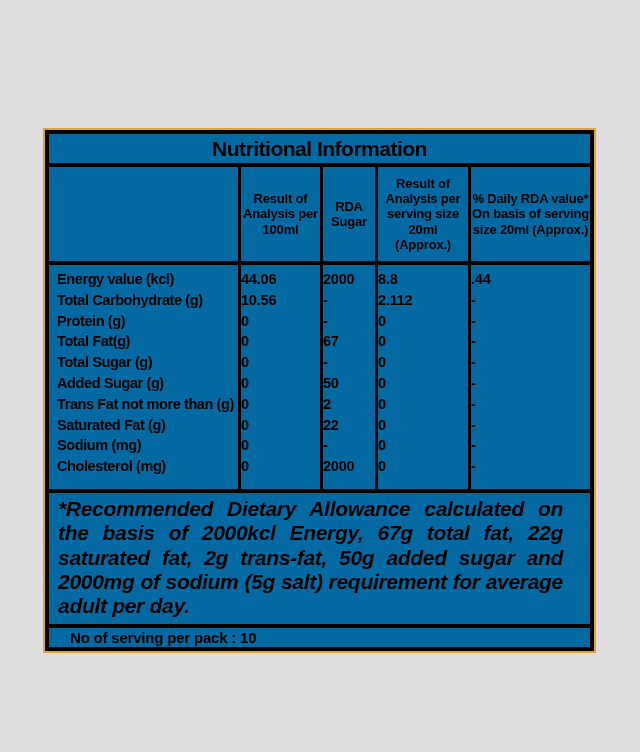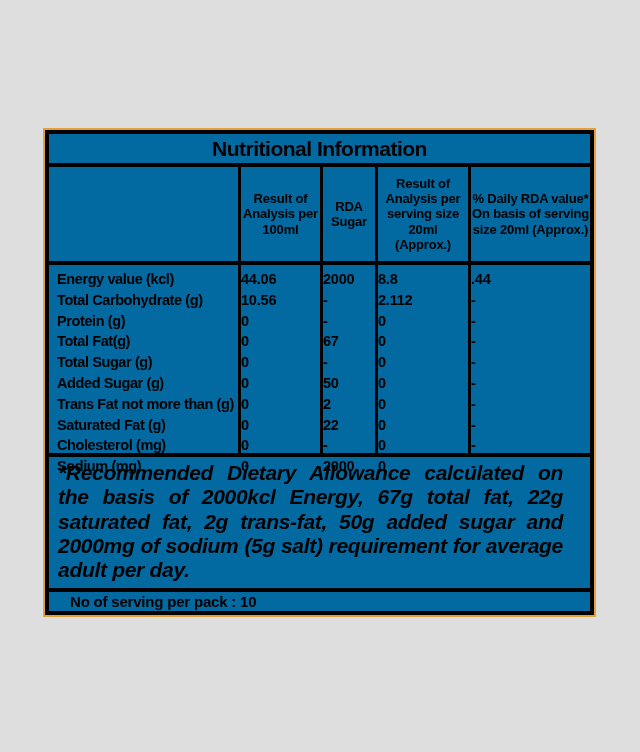--- a/index.html
+++ b/index.html
@@ -41,21 +41,21 @@
   }
   .hdr .cell {
     display: flex; align-items: center; justify-content: center;
     text-align: center;
     font-size: 13px;
     line-height: 1.18;
     padding: 2px 1px;
   }
   .body {
     display: flex;
-    height: 188px;
+    height: 224px;
   }
   .col { padding-top: 4px; }
   .c1 { width: 192px; border-right: 3px solid #000; }
   .c2 { width: 82px;  border-right: 3px solid #000; }
   .c3 { width: 55px;  border-right: 3px solid #000; }
   .c4 { width: 93px;  border-right: 3px solid #000; }
   .c5 { flex: 1; }
   .body .c1 { text-align: left; }
   .body .c2, .body .c3, .body .c4, .body .c5 { text-align: left; }
   .body .line {
@@ -100,22 +100,22 @@
   <div class="body">
     <div class="col c1">
       <div class="line">Energy value (kcl)</div>
       <div class="line">Total Carbohydrate (g)</div>
       <div class="line">Protein (g)</div>
       <div class="line">Total Fat(g)</div>
       <div class="line">Total Sugar (g)</div>
       <div class="line">Added Sugar (g)</div>
       <div class="line">Trans Fat not more than (g)</div>
       <div class="line">Saturated Fat (g)</div>
+      <div class="line">Sodium (mg)</div>
       <div class="line">Cholesterol (mg)</div>
-      <div class="line">Sodium (mg)</div>
     </div>
     <div class="col c2">
       <div class="line">44.06</div>
       <div class="line">10.56</div>
       <div class="line">0</div>
       <div class="line">0</div>
       <div class="line">0</div>
       <div class="line">0</div>
       <div class="line">0</div>
       <div class="line">0</div>

